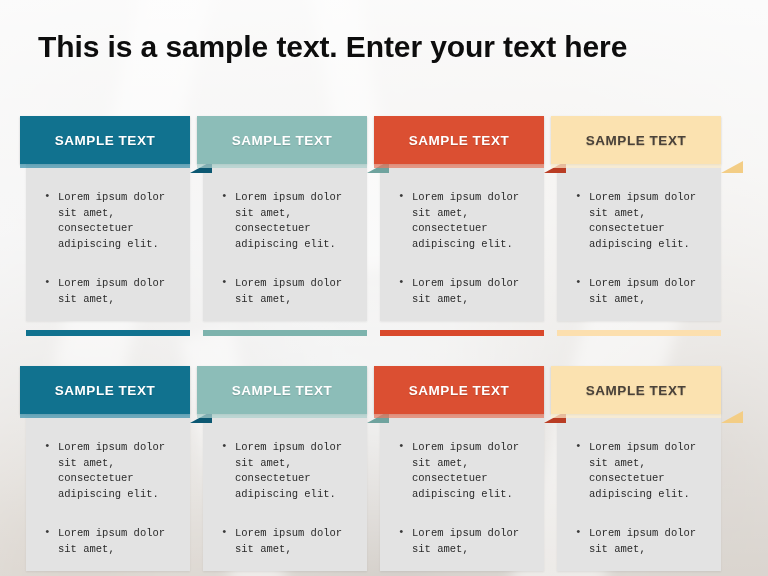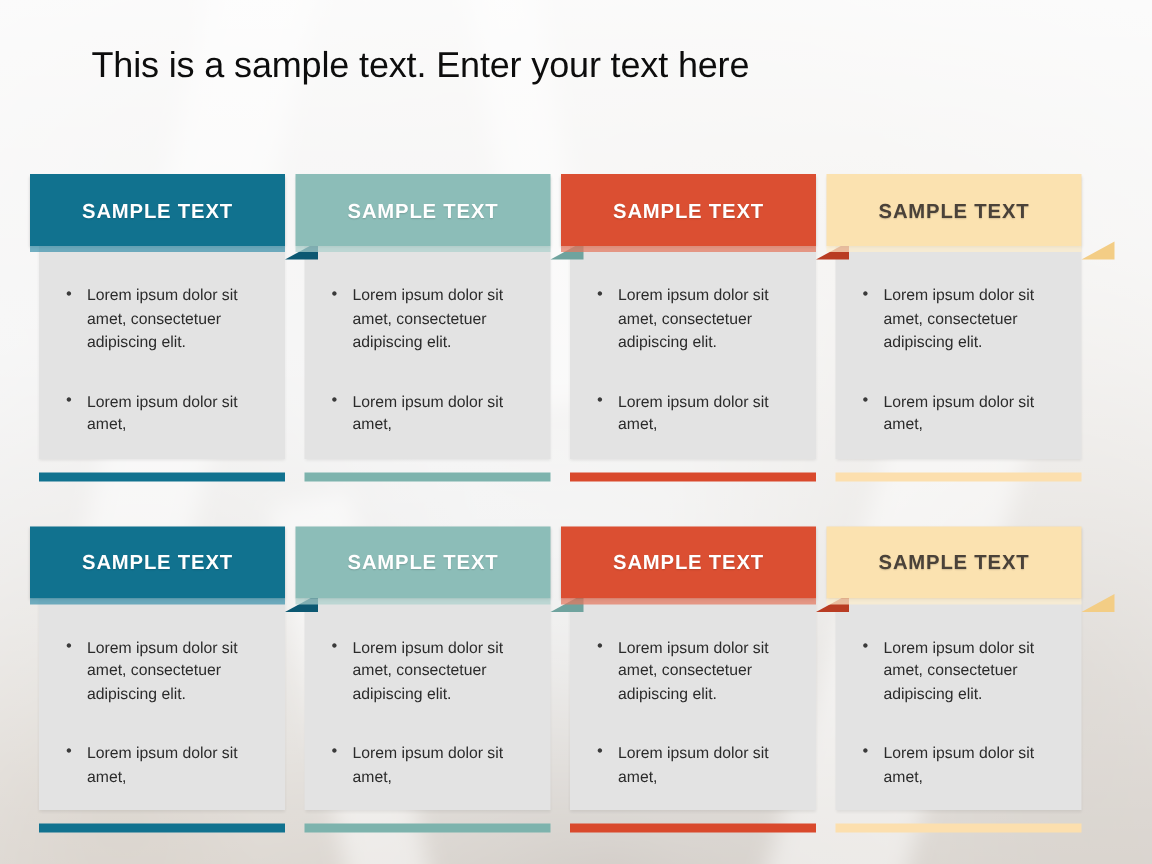--- a/index.html
+++ b/index.html
@@ -56,26 +56,25 @@
   .s1 { left: 100px;  top: -40px; width: 70px;  height: 420px; transform: rotate(13deg); }
   .s2 { left: 330px;  top: -60px; width: 46px;  height: 330px; transform: rotate(-9deg); }
   .s3 { left: 560px;  top: 200px; width: 90px;  height: 430px; transform: rotate(16deg); }
   .s4 { left: 210px;  top: 330px; width: 54px;  height: 300px; transform: rotate(-12deg); }
 
   
   .title {
     position: absolute;
     left: 38px;
     top: 30px;
-    font-size: 24px;
-    font-weight: 400;
+    font-size: 30px;
+    font-weight: 700;
     color: #0d0d0d;
     letter-spacing: -0.1px;
     white-space: nowrap;
-    margin-left: 23px;
   }
 
   
   .grid {
     position: absolute;
     left: 26px;
     top: 108px;
     width: 716px;
   }
   .row {
@@ -148,20 +147,21 @@
     list-style: none;
     margin: 0;
     padding: 0;
   }
   ul.bullets li {
     position: relative;
     padding-left: 22px;
     font-size: 10.5px;
     line-height: 15.5px;
     color: #2b2b2b;
+    font-family: Liberation Mono, monospace;
   }
   ul.bullets li + li { margin-top: 24px; }
   ul.bullets li::before {
     content: "•";
     position: absolute;
     left: 8px;
     top: -1px;
     font-size: 11px;
     color: #3a3a3a;
   }

